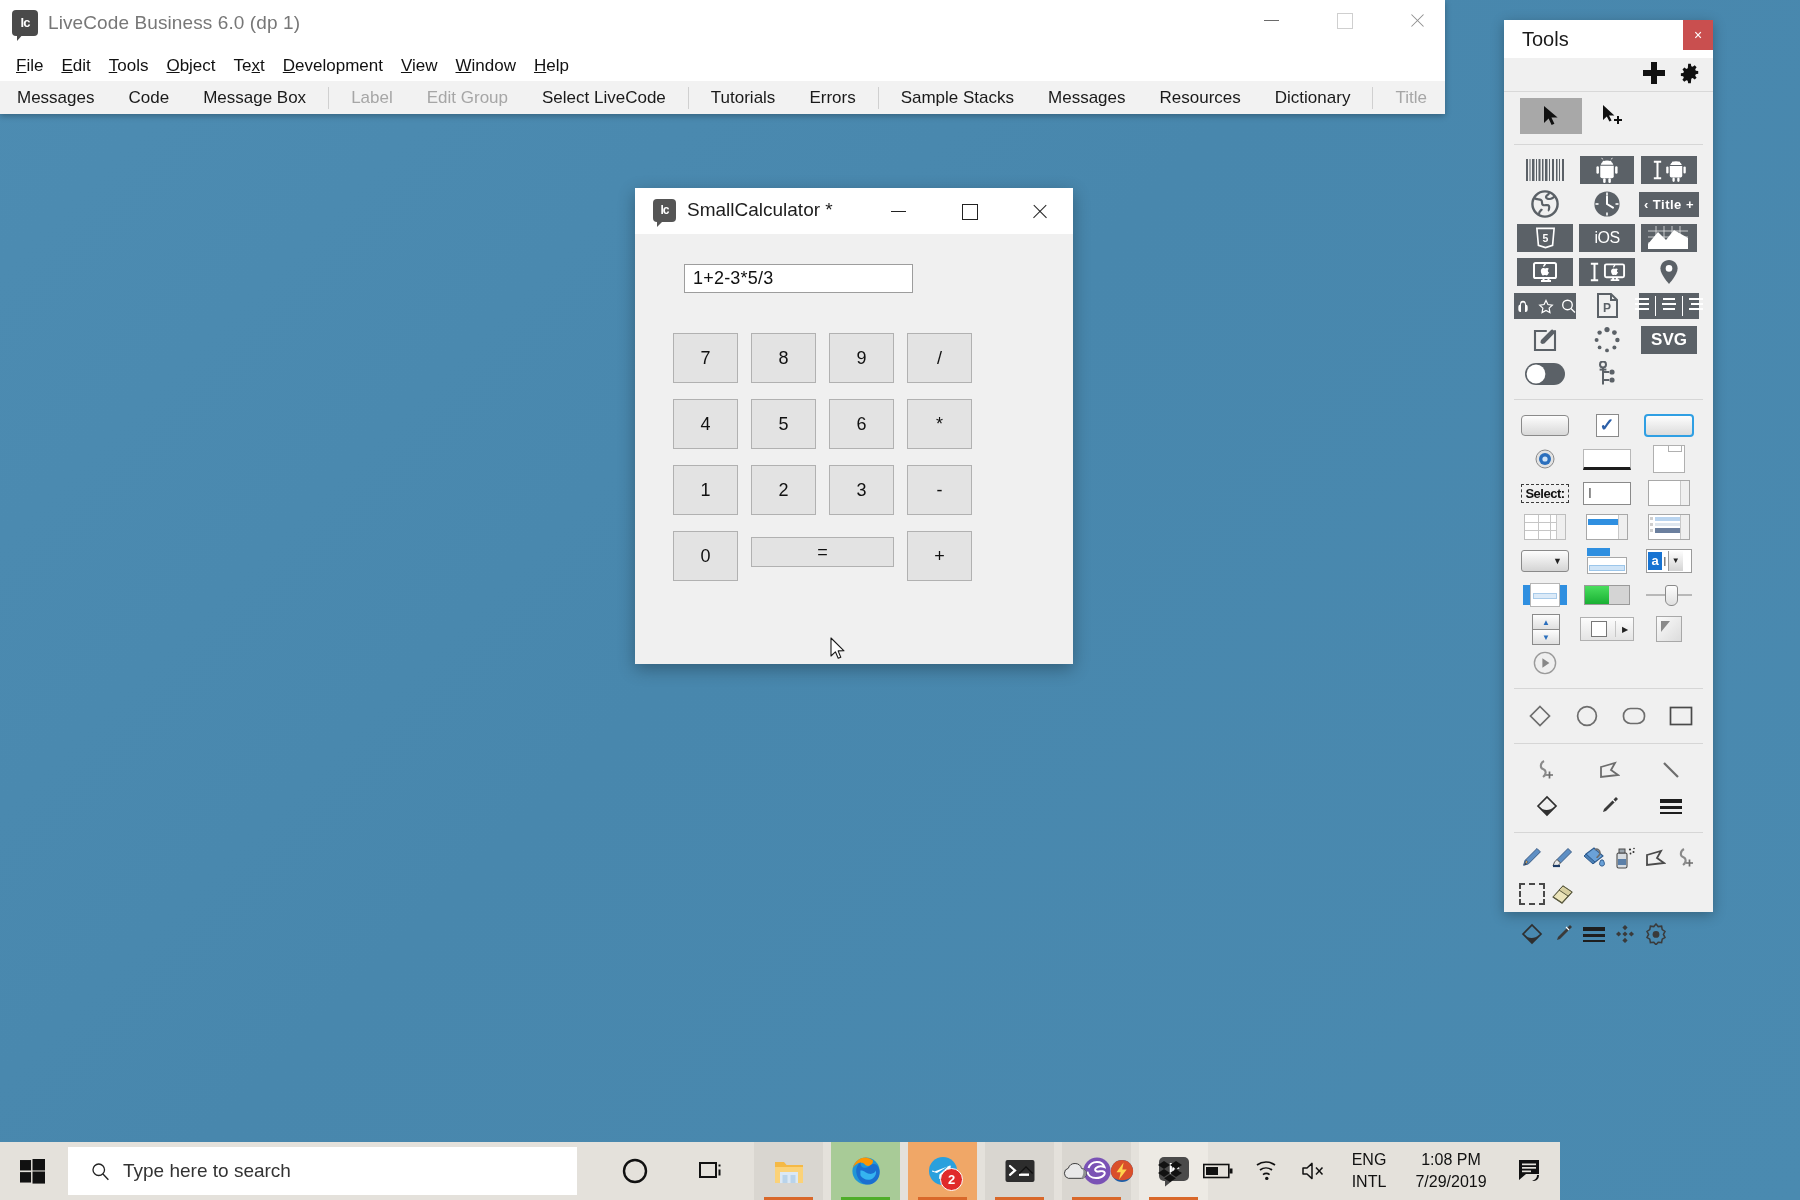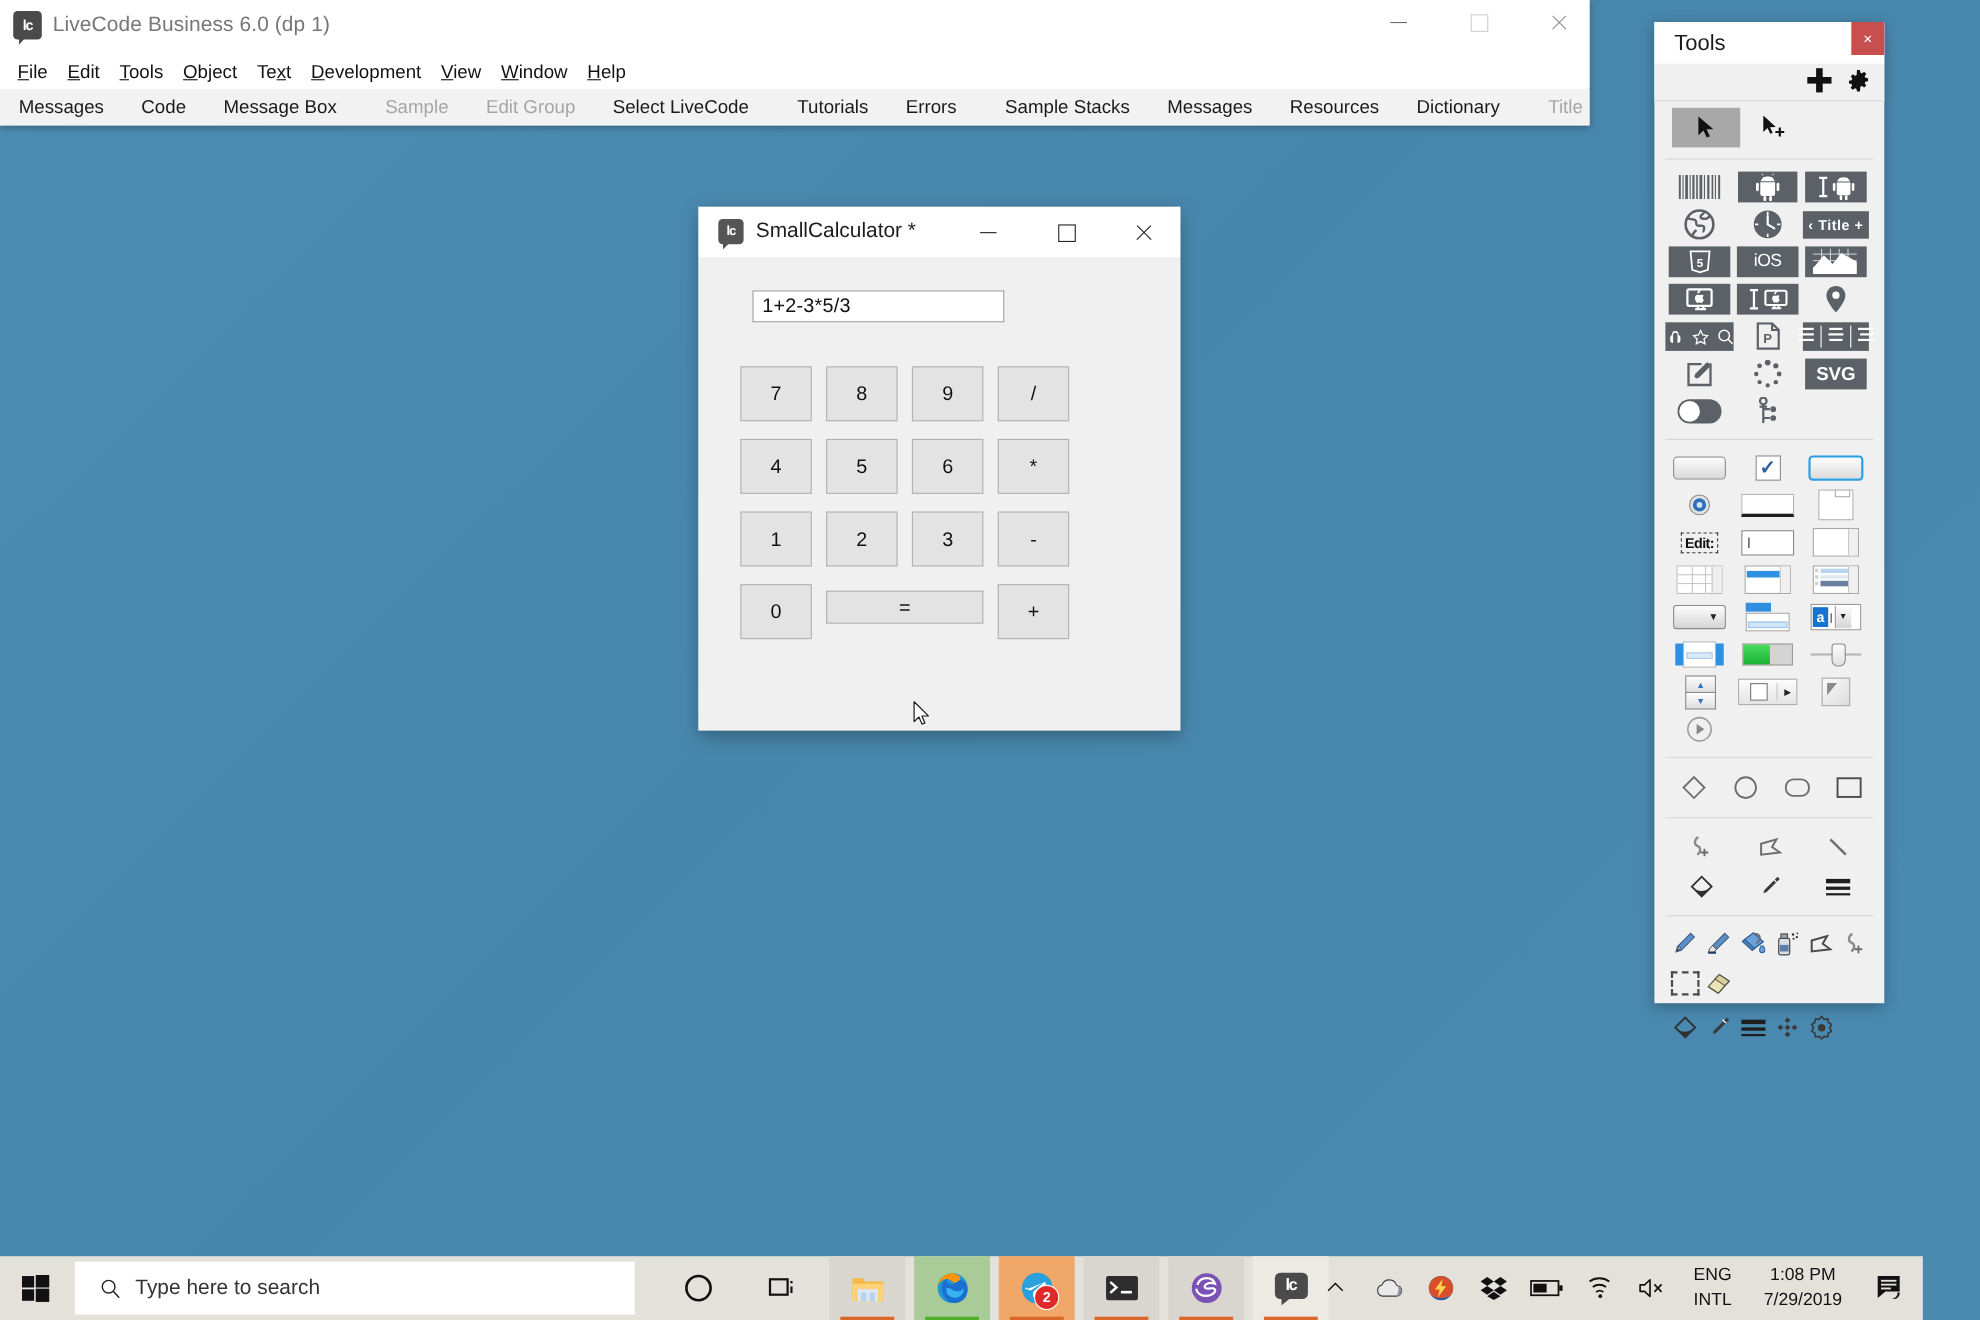--- a/index.html
+++ b/index.html
@@ -101,21 +101,21 @@
   .tsep{height:1px;background:#d6d6d6;margin:4px 10px;}
   .tcell{width:62px;height:34px;display:flex;align-items:center;justify-content:center;cursor:default;}
   .tcell.sel{background:#a8a8a8;}
   .dgi{background:#5b6167;color:#fff;display:flex;align-items:center;justify-content:center;
     font-weight:bold;}
 
   
   #cursor{position:absolute;left:830px;top:637px;width:16px;height:24px;}
 
   
-  #taskbar{position:absolute;left:0;bottom:0;width:1748px;height:58px;background:#e4e1db;}
+  #taskbar{position:absolute;left:0;bottom:0;width:1560px;height:58px;background:#e4e1db;}
   #start-btn{position:absolute;left:0;top:0;width:64px;height:58px;
     display:flex;align-items:center;justify-content:center;cursor:default;}
   #search-box{position:absolute;left:68px;top:5px;width:509px;height:48px;background:#fff;
     display:flex;align-items:center;cursor:text;}
   #search-text{font-size:19px;color:#333;margin-left:12px;}
   .tb-icon{position:absolute;top:0;width:69px;height:58px;display:flex;align-items:center;
     justify-content:center;cursor:default;}
   .tb-icon .uline{position:absolute;bottom:0;left:10px;right:10px;height:3px;}
   #tray{position:absolute;right:0;top:0;height:58px;display:flex;align-items:center;}
   .tray-ic{width:48px;height:58px;display:flex;align-items:center;justify-content:center;cursor:default;}
@@ -153,21 +153,21 @@
         <div class="menu-item"><u>D</u>evelopment</div>
         <div class="menu-item"><u>V</u>iew</div>
         <div class="menu-item"><u>W</u>indow</div>
         <div class="menu-item"><u>H</u>elp</div>
       </div>
     <div id="lc-toolbar">
         <div class="tb-item">Messages</div>
         <div class="tb-item">Code</div>
         <div class="tb-item">Message Box</div>
         <div class="tb-sep"></div>
-        <div class="tb-item dim">Sample</div>
+        <div class="tb-item dim">Label</div>
         <div class="tb-item dim">Edit Group</div>
         <div class="tb-item">Select LiveCode</div>
         <div class="tb-sep"></div>
         <div class="tb-item">Tutorials</div>
         <div class="tb-item">Errors</div>
         <div class="tb-sep"></div>
         <div class="tb-item">Sample Stacks</div>
         <div class="tb-item">Messages</div>
         <div class="tb-item">Resources</div>
         <div class="tb-item">Dictionary</div>
@@ -503,21 +503,21 @@
           <div class="tcell" style="width: 62px; height: 34px;">
             <span style="display:block;width:46px;height:17px;background:#fff;border:1px solid #b8b8b8;border-bottom:3px solid #1d1d1d"></span>
           </div>
           <div class="tcell" style="width: 62px; height: 34px;">
             <span style="display:block;width:30px;height:26px;background:#fff;border:1px solid #b0b0b0;position:relative">
               <span style="position:absolute;right:2px;top:-1px;width:12px;height:5px;background:#fff;border:1px solid #b0b0b0"></span>
             </span>
           </div>
           <div style="width: 100%; height: 0px;"></div>
           <div class="tcell" style="width: 62px; height: 34px;">
-            <span style="display:inline-block;padding:1px 3px;border:1.4px dashed #3a3a3a;font-size:13px;font-weight:bold;color:#111;letter-spacing:-.5px">Edit:</span>
+            <span style="display:inline-block;padding:1px 3px;border:1.4px dashed #3a3a3a;font-size:13px;font-weight:bold;color:#111;letter-spacing:-.5px">Select:</span>
           </div>
           <div class="tcell" style="width: 62px; height: 34px;">
             <span style="display:flex;align-items:center;width:46px;height:21px;background:#fff;border:1px solid #8a8a8a">
               <span style="margin-left:4px;color:#555;font-size:14px">I</span>
             </span>
           </div>
           <div class="tcell" style="width: 62px; height: 34px;">
             <span style="display:block;width:40px;height:24px;background:#fff;border:1px solid #a8a8a8;position:relative">
               <span style="position:absolute;right:0;top:0;bottom:0;width:8px;background:#efefef;border-left:1px solid #c8c8c8"></span>
             </span>

